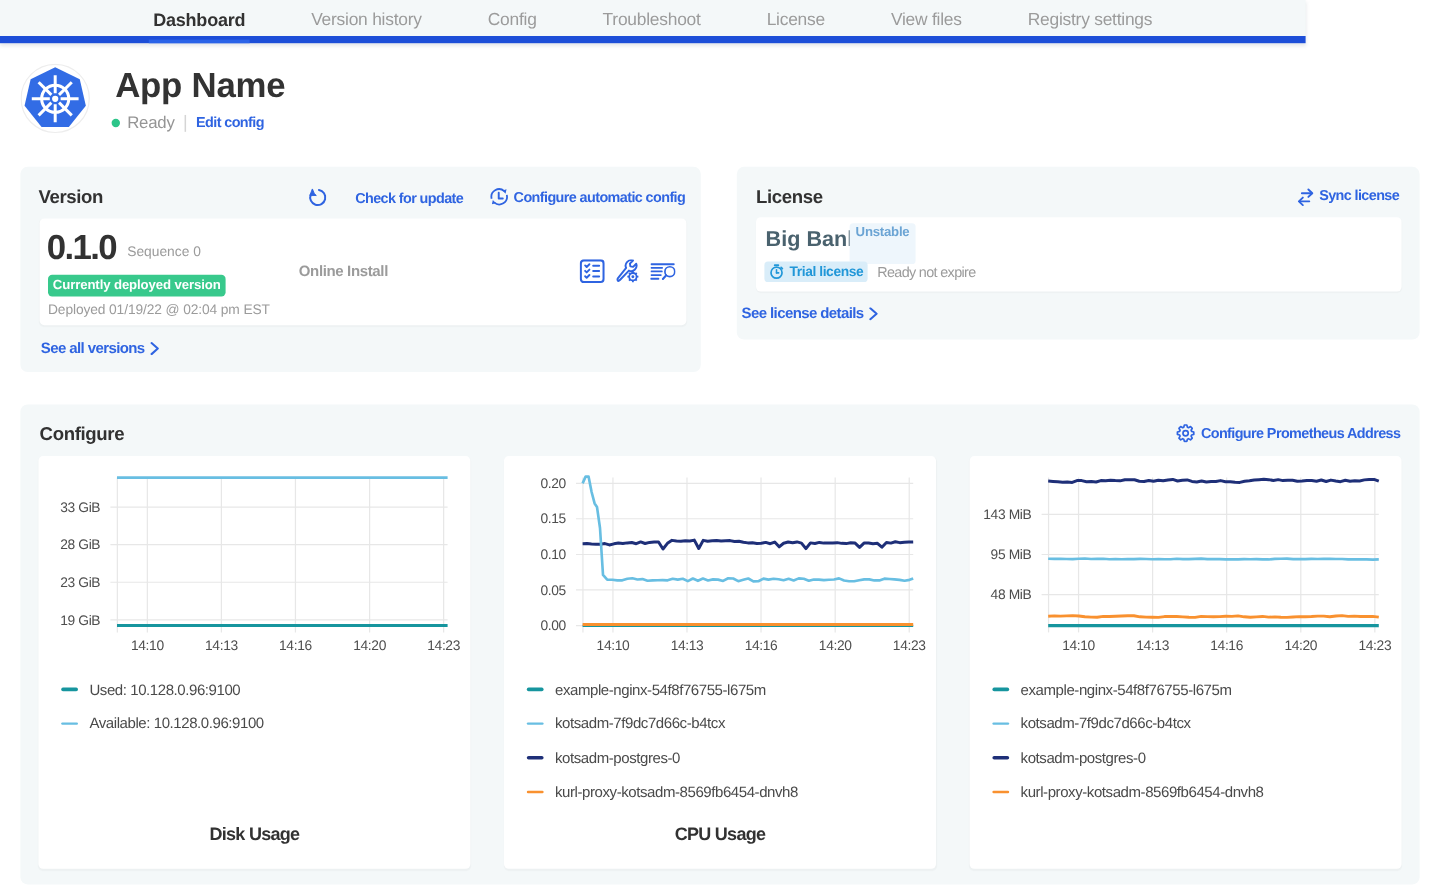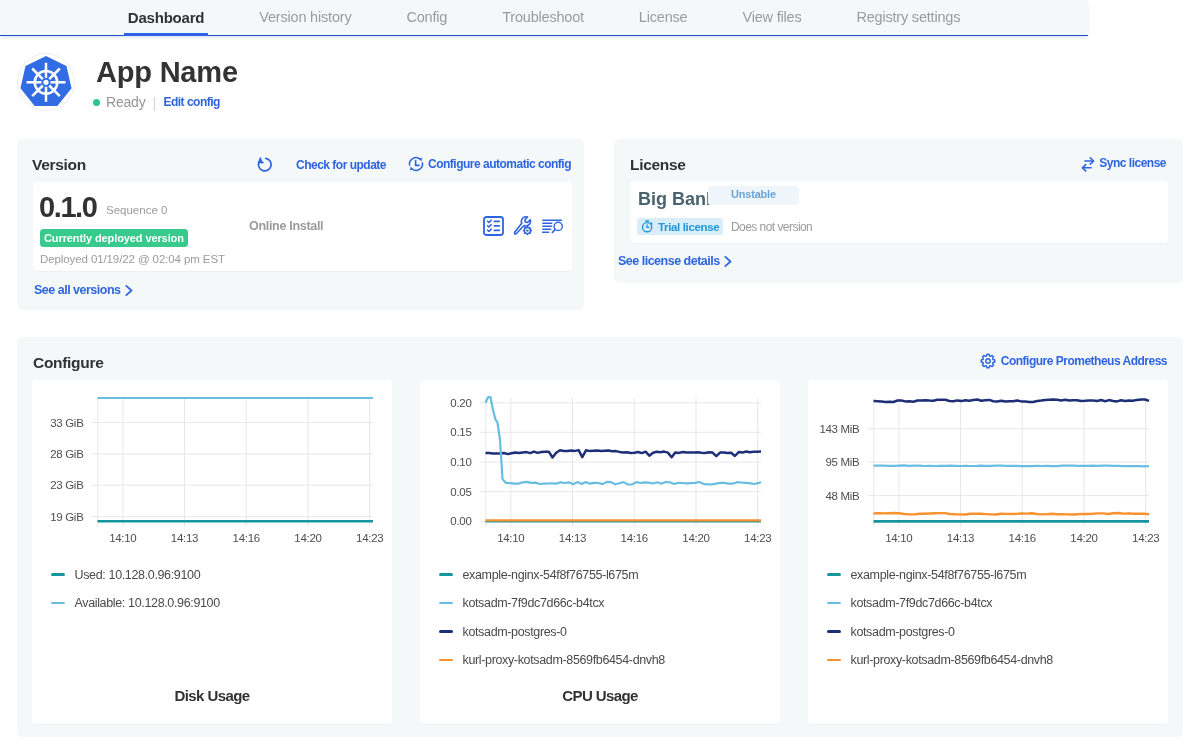--- a/index.html
+++ b/index.html
@@ -1,21 +1,21 @@
 <!DOCTYPE html>
 <html><head>
 <meta charset="utf-8">
 <style>
 * { margin:0; padding:0; box-sizing:border-box; }
 html,body { width:1200px; height:746px; background:#fff; font-family:"Liberation Sans", sans-serif; }
 #page { position:relative; width:1200px; height:746px; overflow:hidden; }
 a { text-decoration:none; }
 .link { color:#2f64e1; font-weight:bold; font-size:12px; letter-spacing:-0.5px; }
 
-#nav { position:absolute; left:0; top:0; width:1088px; height:36px; background:#f4f8f9; border-bottom:1px solid #1d4ed8; box-shadow:0 2px 3px rgba(160,170,180,0.28); z-index:5; }
+#nav { position:absolute; left:0; top:0; width:1088px; height:36px; background:#f4f8f9; border-bottom:6px solid #1d4ed8; box-shadow:0 2px 3px rgba(160,170,180,0.28); z-index:5; }
 #nav ul { list-style:none; display:flex; justify-content:center; height:36px; padding-left:0; }
 #nav li { font-size:14.5px; color:#9b9b9b; margin:0 23.5px; padding:0 4px; line-height:35px; height:36px; letter-spacing:-0.2px; }
 #nav li.active { color:#323232; font-weight:bold; font-size:15px; border-bottom:3px solid #2b63e8; }
 
 #logo { position:absolute; left:17px; top:53px; }
 #appname { position:absolute; left:96px; top:56px; font-size:29px; font-weight:bold; color:#333; letter-spacing:-0.2px; }
 #statusrow { position:absolute; left:93px; top:95px; height:14px; display:flex; align-items:center; }
 .dot { width:7px; height:7px; border-radius:50%; background:#2cc589; margin-right:6px; }
 .ready { font-size:14px; color:#959595; letter-spacing:-0.2px; }
 .vsep { color:#d5d5d5; font-size:15px; margin:0 7px; font-weight:400; }
@@ -34,21 +34,21 @@
 #seq { position:absolute; left:73px; top:22px; font-size:11.5px; color:#9b9b9b; }
 #depbadge { position:absolute; left:7px; top:46.5px; height:18px; line-height:18px; background:#38c98c; color:#fff; font-size:11px; font-weight:bold; padding:0 4px; border-radius:3.5px; letter-spacing:-0.1px; }
 #deptime { position:absolute; left:7px; top:71px; font-size:11.5px; color:#9b9b9b; letter-spacing:-0.1px; }
 #oninstall { position:absolute; left:216px; top:37px; font-size:12.5px; font-weight:bold; color:#9b9b9b; letter-spacing:-0.3px; }
 #vicons { position:absolute; left:450px; top:34px; display:flex; align-items:center; }
 #vicons svg + svg { margin-left:8px; }
 .seelink { position:absolute; font-size:12.5px; display:flex; align-items:center; }
 .chev { margin-left:4px; }
 
 #bigbank { position:absolute; left:8px; top:8px; font-size:18px; font-weight:bold; color:#4a626e; }
-#unstable { position:absolute; left:78px; top:5px; height:19px; line-height:17px; background:#eef6fc; color:#6ba4d4; font-size:11px; font-weight:bold; padding:0 23px; border-radius:3px; letter-spacing:-0.2px; }
+#unstable { position:absolute; left:78px; top:5px; height:34px; line-height:17px; background:#eef6fc; color:#6ba4d4; font-size:11px; font-weight:bold; padding:0 5px; border-radius:3px; letter-spacing:-0.2px; }
 #trial { position:absolute; left:7px; top:37px; height:17px; background:#d9edf9; color:#2197d8; font-size:11.5px; font-weight:bold; padding:0 4px; border-radius:3px; display:flex; align-items:center; letter-spacing:-0.35px; }
 #trial svg { margin-right:4px; }
 #noexpire { position:absolute; left:101px; top:39px; font-size:12px; color:#9b9b9b; letter-spacing:-0.55px; }
 
 .chartcard { position:absolute; top:43px; width:360px; height:344px; background:#fff; border-radius:4px; box-shadow:0 1px 1px rgba(0,0,0,0.03); }
 .chart { display:block; margin-top:0px; }
 .legend { margin-top:17px; margin-left:19px; }
 .legend .row { display:flex; align-items:center; height:15px; margin-bottom:13.5px; }
 .dash { width:13.5px; height:2.5px; border-radius:2px; margin-right:10px; flex:none; }
 .legend .txt { font-size:12.5px; color:#4a4a4a; letter-spacing:-0.35px; }
@@ -192,21 +192,21 @@
       <div id="unstable">Unstable</div>
       <div id="trial"><svg width="13" height="13" viewBox="0 0 13 13">
 <g stroke="#2197d8" fill="none">
 <circle cx="6.1" cy="7.2" r="4.6" stroke-width="1.4"></circle>
 <line x1="6.1" y1="4.8" x2="6.1" y2="7.4" stroke-width="1.3" stroke-linecap="round"></line>
 <line x1="6.1" y1="7.4" x2="7.9" y2="7.4" stroke-width="1.3" stroke-linecap="round"></line>
 <line x1="4.6" y1="1" x2="7.6" y2="1" stroke-width="1.5" stroke-linecap="round"></line>
 <line x1="9.9" y1="2.8" x2="11" y2="3.9" stroke-width="1.4" stroke-linecap="round"></line>
 </g>
 </svg>Trial license</div>
-      <div id="noexpire">Does not version</div>
+      <div id="noexpire">Ready not expire</div>
     </div>
     <a class="link seelink" style="left:4px; top:115px;">See license details <svg class="chev" width="8" height="11" viewBox="0 0 8 11">
 <path d="M1.3 0.9 L6.5 5.5 L1.3 10.1" fill="none" stroke="#2f64e1" stroke-width="1.7" stroke-linecap="round" stroke-linejoin="round"></path>
 </svg></a>
   </div>
 
   <div class="graycard" id="moncard">
     <div class="cardhead" style="left:16px; top:17px;">Configure</div>
     <div class="toplinks" style="right:16px; top:16px;">
       <a class="link" style="display:flex;align-items:center;">

